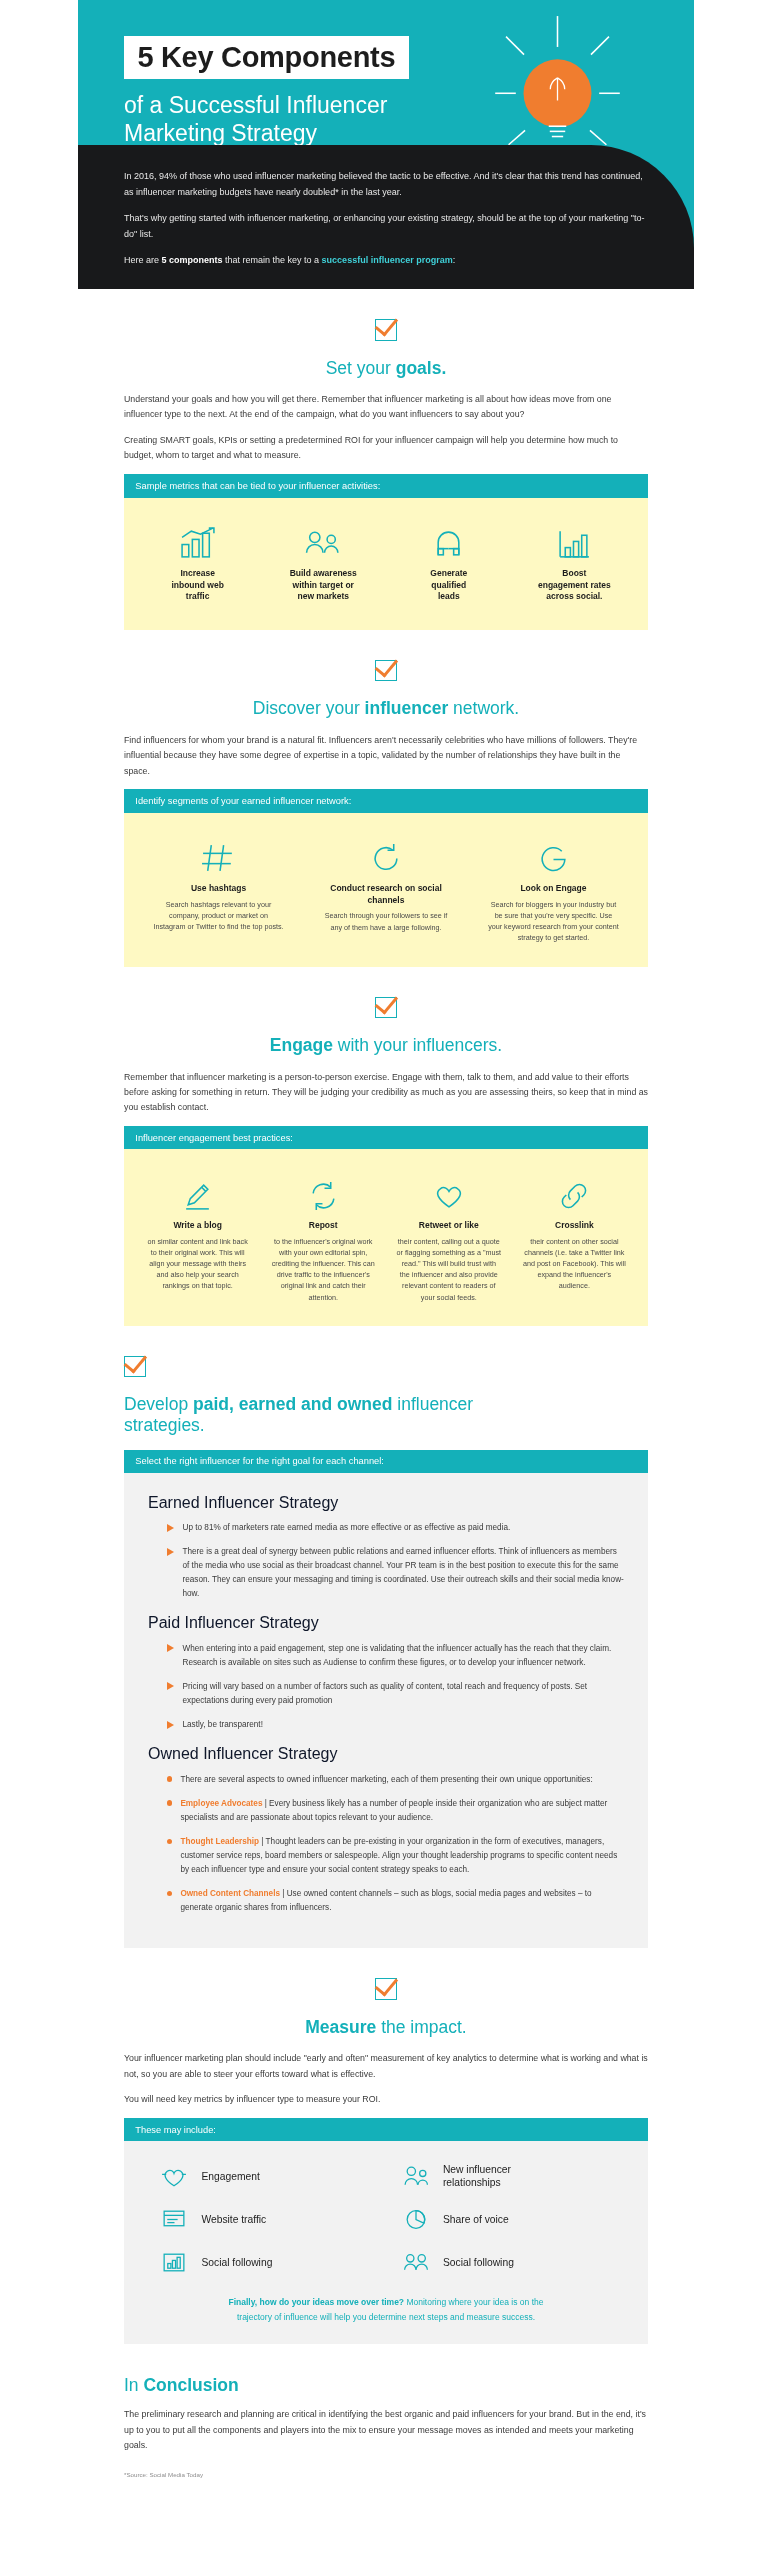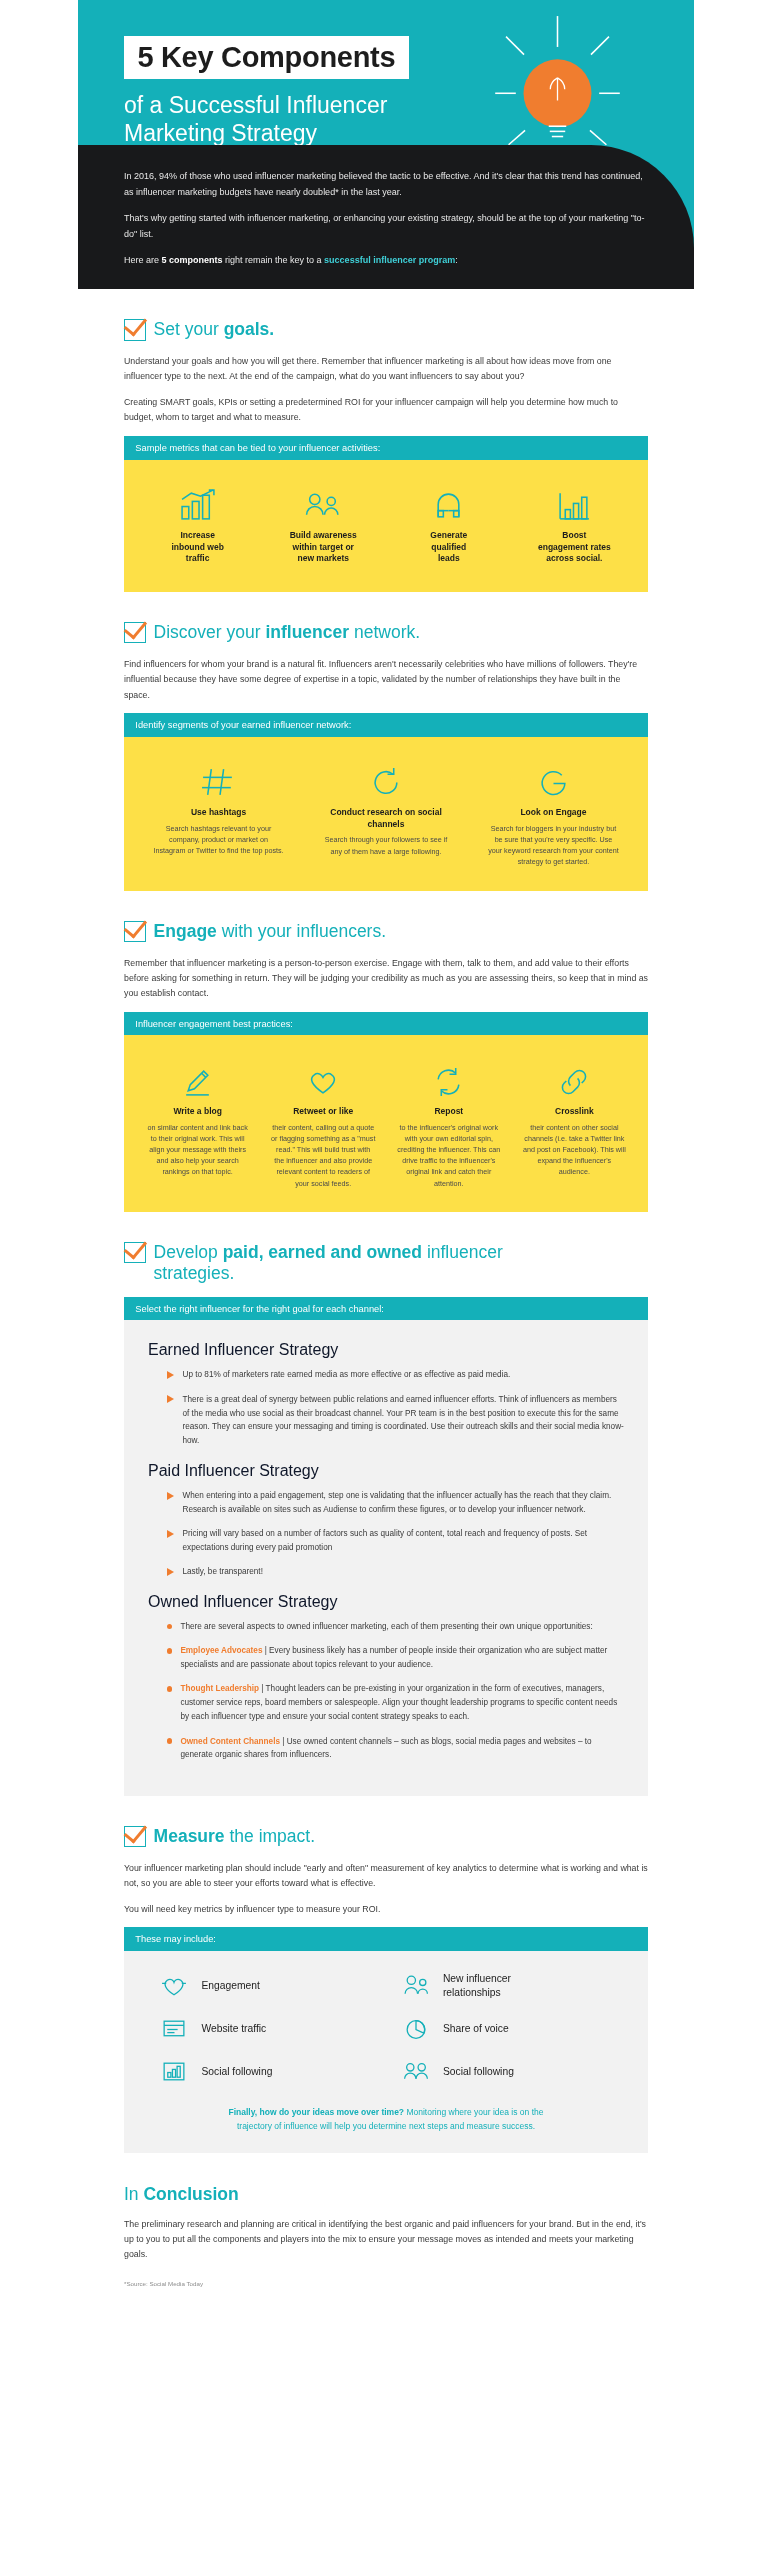--- a/index.html
+++ b/index.html
@@ -79,22 +79,23 @@
     margin-bottom: 10.3px;
   }
   .intro p b { color: #ffffff; }
   .intro .teal { color: #3fd0d8; font-weight: bold; }
 
   
   .section { padding: 0 46px; }
   .sec-head {
     display: flex;
     align-items: center;
-    gap: 8px;
+    gap: 17px;
     margin: 30px 0 13.4px 0;
+    flex-direction: column;
   }
   .check-box {
     width: 21.6px; height: 21.6px;
     border: 1.5px solid #14b0b9;
     position: relative;
     flex: 0 0 auto;
   }
   .check-box:after {
     content: "";
     position: absolute;
@@ -121,21 +122,21 @@
 
   
   .bar {
     background: #14b0b9;
     color: #ffffff;
     font-size: 9.3px;
     padding: 6.7px 11.3px;
     margin-top: 3px;
   }
   .panel {
-    background: #fde047;
+    background: #fef9c3;
     padding: 20.6px 15.5px 23px 15.5px;
   }
   .cols4 {
     display: flex;
     justify-content: space-between;
     gap: 9.3px;
   }
   .col {
     flex: 1 1 0;
     text-align: center;
@@ -325,21 +326,21 @@
           <path d="M135 120 q-14 8 -14 22"></path>
           <path d="M135 120 q14 8 14 22"></path>
         </g>
       </svg>
     </div>
 
     <div class="intro">
       <p>In 2016, 94% of those who used influencer marketing believed the tactic to be effective. And it's clear that this trend has continued, as influencer marketing budgets have nearly doubled* in the last year.</p>
       <p>That's why getting started with influencer marketing, or enhancing your existing strategy, should be at the top of your marketing "to-do" list.</p>
       <p>
-        <span>Here are </span><b>5 components</b><span> right remain the key to a </span><span class="teal">successful influencer program</span><span>:</span>
+        <span>Here are </span><b>5 components</b><span> that remain the key to a </span><span class="teal">successful influencer program</span><span>:</span>
       </p>
     </div>
   </div>
 
   <div class="section">
     <div class="sec-head">
       <div class="check-box"></div>
       <div class="sec-title">
         <span>Set your </span><b>goals.</b>
       </div>
@@ -482,42 +483,42 @@
                   <line x1="40" y1="14" x2="48" y2="22"></line>
                   <line x1="10" y1="56" x2="54" y2="56"></line>
                 </g>
               </svg>
           </div>
           <h4 style="font-weight:bold">Write a blog</h4>
           <p>on similar content and link back to their original work. This will align your message with theirs and also help your search rankings on that topic.</p>
         </div>
         <div class="col">
           <div class="ic">
-            <svg width="36" height="32" viewBox="0 0 70 62">
-                <g stroke="#14b0b9" stroke-width="3" fill="none">
-                  <path d="M35 52 C12 36 8 24 18 17 C26 11 33 18 35 22 C37 18 44 11 52 17 C62 24 58 36 35 52 z"></path>
-                </g>
-              </svg>
-          </div>
-          <h4 style="font-weight:bold">Retweet or like</h4>
-          <p>their content, calling out a quote or flagging something as a "must read." This will build trust with the influencer and also provide relevant content to readers of your social feeds.</p>
-        </div>
-        <div class="col">
-          <div class="ic">
             <svg width="33" height="32" viewBox="0 0 64 62">
                 <g stroke="#14b0b9" stroke-width="3" fill="none">
                   <path d="M12 26 a20 20 0 0 1 34 -12"></path>
                   <path d="M52 36 a20 20 0 0 1 -34 12"></path>
                   <path d="M46 4 v12 h-12"></path>
                   <path d="M18 58 v-12 h12"></path>
                 </g>
               </svg>
           </div>
           <h4 style="font-weight:bold">Repost</h4>
           <p>to the influencer's original work with your own editorial spin, crediting the influencer. This can drive traffic to the influencer's original link and catch their attention.</p>
+        </div>
+        <div class="col">
+          <div class="ic">
+            <svg width="36" height="32" viewBox="0 0 70 62">
+                <g stroke="#14b0b9" stroke-width="3" fill="none">
+                  <path d="M35 52 C12 36 8 24 18 17 C26 11 33 18 35 22 C37 18 44 11 52 17 C62 24 58 36 35 52 z"></path>
+                </g>
+              </svg>
+          </div>
+          <h4 style="font-weight:bold">Retweet or like</h4>
+          <p>their content, calling out a quote or flagging something as a "must read." This will build trust with the influencer and also provide relevant content to readers of your social feeds.</p>
         </div>
         <div class="col">
           <div class="ic">
             <svg width="36" height="32" viewBox="0 0 70 62">
                 <g stroke="#14b0b9" stroke-width="3" fill="none">
                   <path d="M28 38 a12 12 0 0 1 0 -17 l9 -9 a12 12 0 0 1 17 17 l-4 4"></path>
                   <path d="M42 24 a12 12 0 0 1 0 17 l-9 9 a12 12 0 0 1 -17 -17 l4 -4"></path>
                 </g>
               </svg>
           </div>

